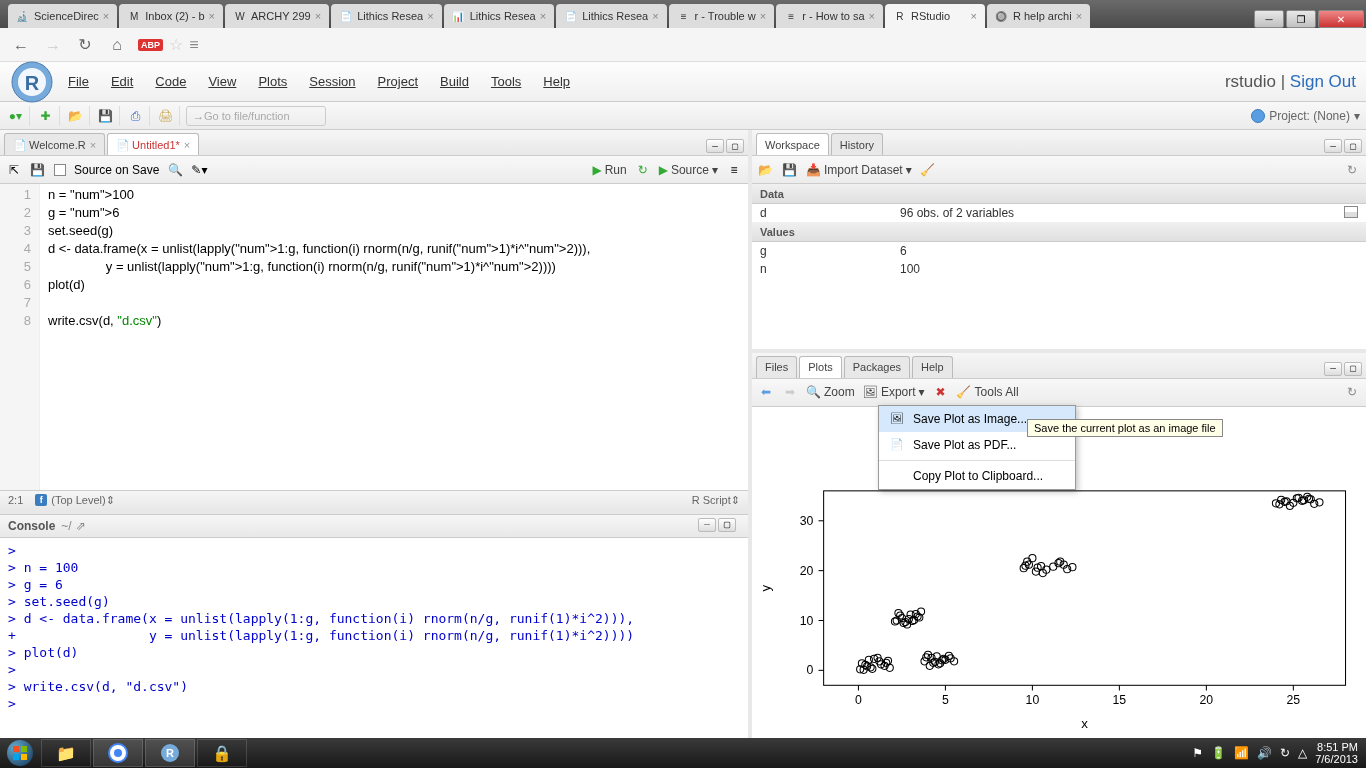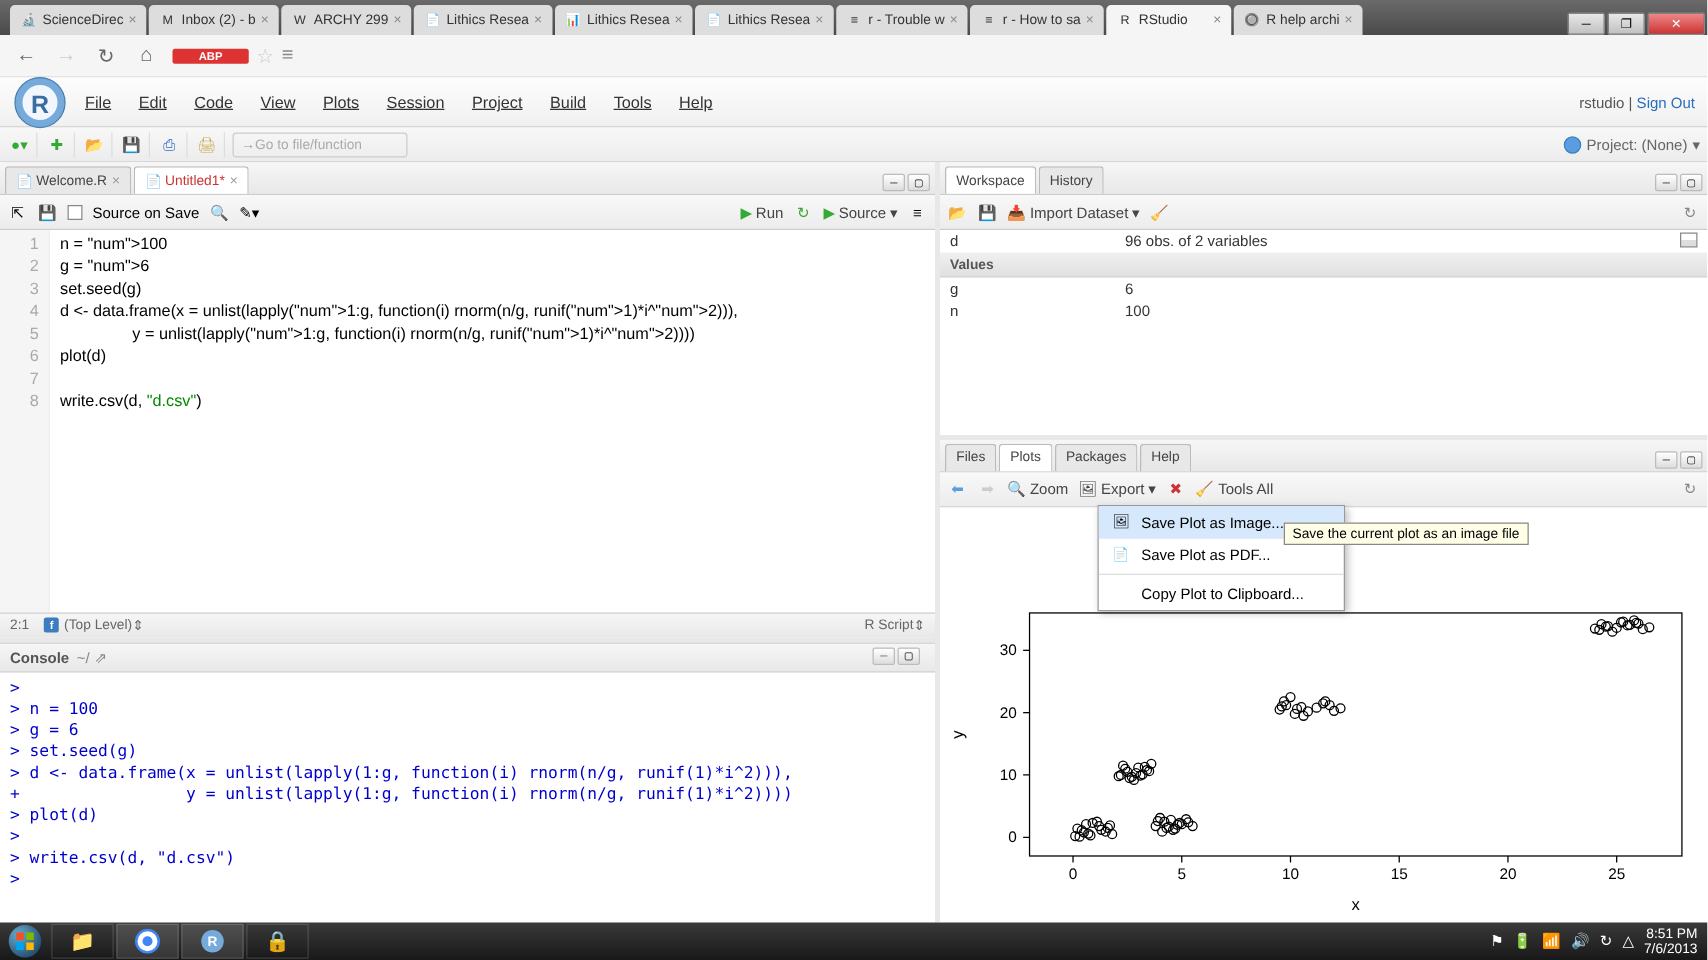--- a/index.html
+++ b/index.html
@@ -14,30 +14,30 @@
 .btab .x { font-size:11px; color:#888; margin-left:4px; cursor:pointer; }
 .win-controls { margin-left:auto; display:flex; }
 .win-btn { width:30px; height:18px; background:linear-gradient(#e8e8e8,#c0c0c0); border:1px solid #888; border-radius:2px; margin:2px 2px 0 0; font-size:10px; display:flex; align-items:center; justify-content:center; cursor:pointer; }
 .win-btn.close { background:linear-gradient(#e88,#c33); color:#fff; width:46px; }
 
 .url-bar { height:34px; background:#f5f5f5; border-bottom:1px solid #ddd; display:flex; align-items:center; padding:0 10px; gap:10px; }
 .nav-arrow { width:22px; height:22px; display:flex; align-items:center; justify-content:center; cursor:pointer; color:#666; font-size:16px; }
 .url-input { flex:1; height:24px; border:1px solid #ccc; border-radius:3px; padding:0 8px; font-size:13px; color:#333; display:flex; align-items:center; }
 .url-input .page-ico { width:14px; height:14px; margin-right:6px; border:1px solid #bbb; }
 .url-icons { display:flex; gap:6px; align-items:center; }
-.abp { background:#d33; color:#fff; font-size:9px; font-weight:bold; padding:1px 21px; border-radius:2px; }
+.abp { background:#d33; color:#fff; font-size:9px; font-weight:bold; padding:1px 3px; border-radius:2px; }
 .star { color:#ccc; font-size:16px; }
 
 
 .rs-menubar { height:40px; background:linear-gradient(#fdfdfd,#f0f0f0); border-bottom:1px solid #ccc; display:flex; align-items:center; padding:0 10px; }
 .rs-logo { width:44px; height:44px; margin-right:14px; position:relative; }
 .rs-logo svg { width:44px; height:44px; }
 .menu-items { display:flex; gap:22px; font-size:13px; color:#333;text-decoration:underline; }
 .menu-items span { cursor:pointer; }
-.sign { margin-left:auto; font-size:12px; color:#555; }
+.sign { margin-left:auto; font-size:17px; color:#555; }
 .sign a { color:#2a6dbb; cursor:pointer; }
 
 .rs-toolbar { height:28px; background:linear-gradient(#f8f8f8,#ececec); border-bottom:1px solid #ccc; display:flex; align-items:center; padding:0 6px; gap:6px; }
 .tb-btn { width:24px; height:20px; display:flex; align-items:center; justify-content:center; cursor:pointer; font-size:12px; border-right:1px solid #ddd; padding-right:4px; }
 .goto-file { width:140px; height:20px; border:1px solid #ccc; border-radius:3px; font-size:11px; color:#aaa; padding:0 6px; display:flex; align-items:center; }
 .goto-file::before { content:"→ "; color:#999; }
 .proj { margin-left:auto; font-size:12px; color:#666; display:flex; align-items:center; gap:4px; }
 .proj .pico { width:14px; height:14px; background:#5a9de0; border-radius:50%; border:1px solid #3a7dc0; }
 
 
@@ -323,20 +323,21 @@
       </div>
       <div class="pane-toolbar">
         <span class="ptb-icon" style="color:#ca5">📂</span>
         <span class="ptb-icon" style="color:#36c">💾</span>
         <span class="ptb-item">📥 <span>Import Dataset</span>▾</span>
         <span class="ptb-icon" style="color:#ca5">🧹</span>
         <span class="spacer"></span>
         <span class="ptb-icon" style="color:#888">↻</span>
       </div>
       <div id="wsbody" style="flex:1;overflow:auto">
+          <div class="ws-section">Data</div>
           <div class="ws-row">
             <span class="n">d</span>
             <span class="v">96 obs. of 2 variables</span>
             <span class="grid-ico"></span>
           </div>
           <div class="ws-section">Values</div>
           <div class="ws-row">
             <span class="n">g</span>
             <span class="v">6</span>
           </div>

